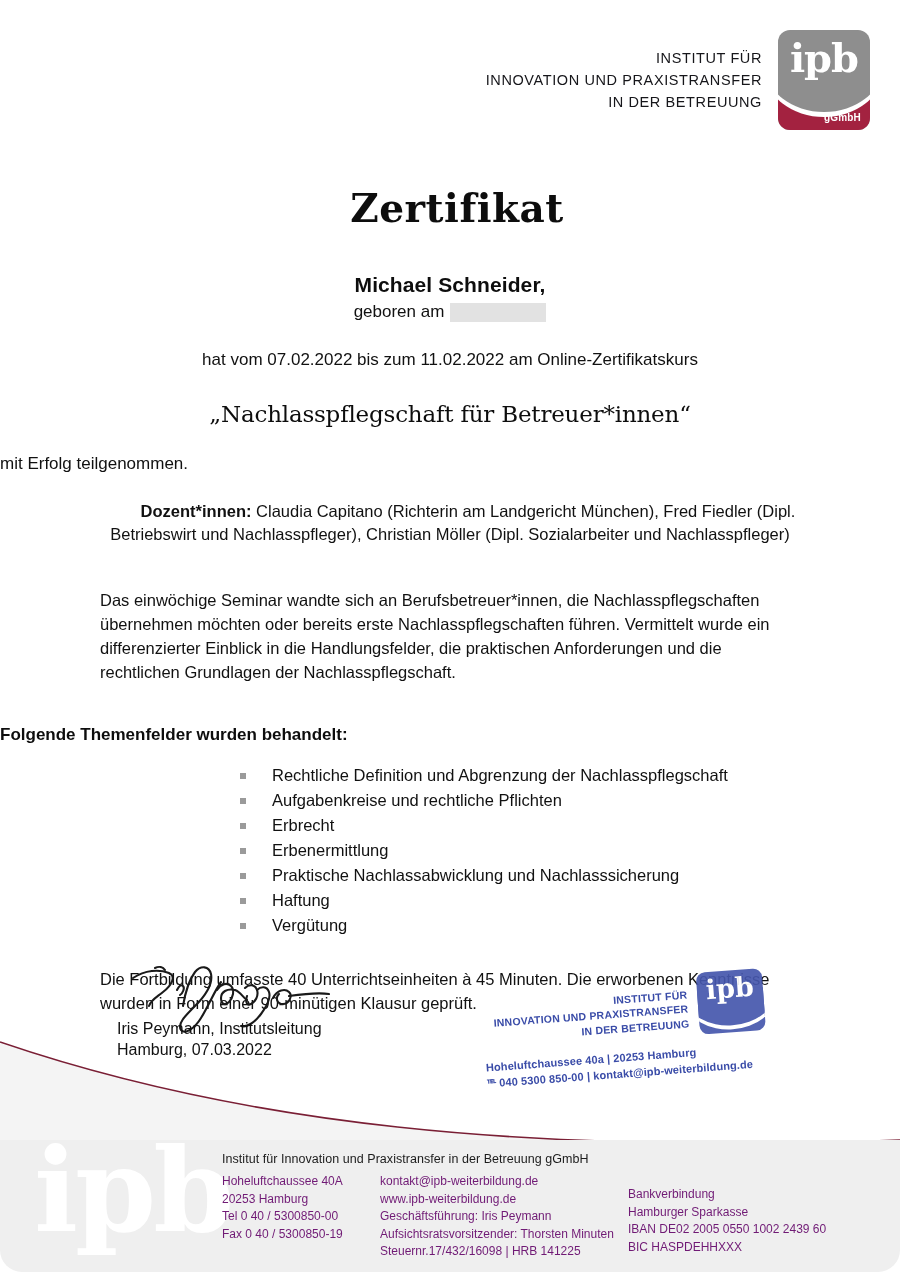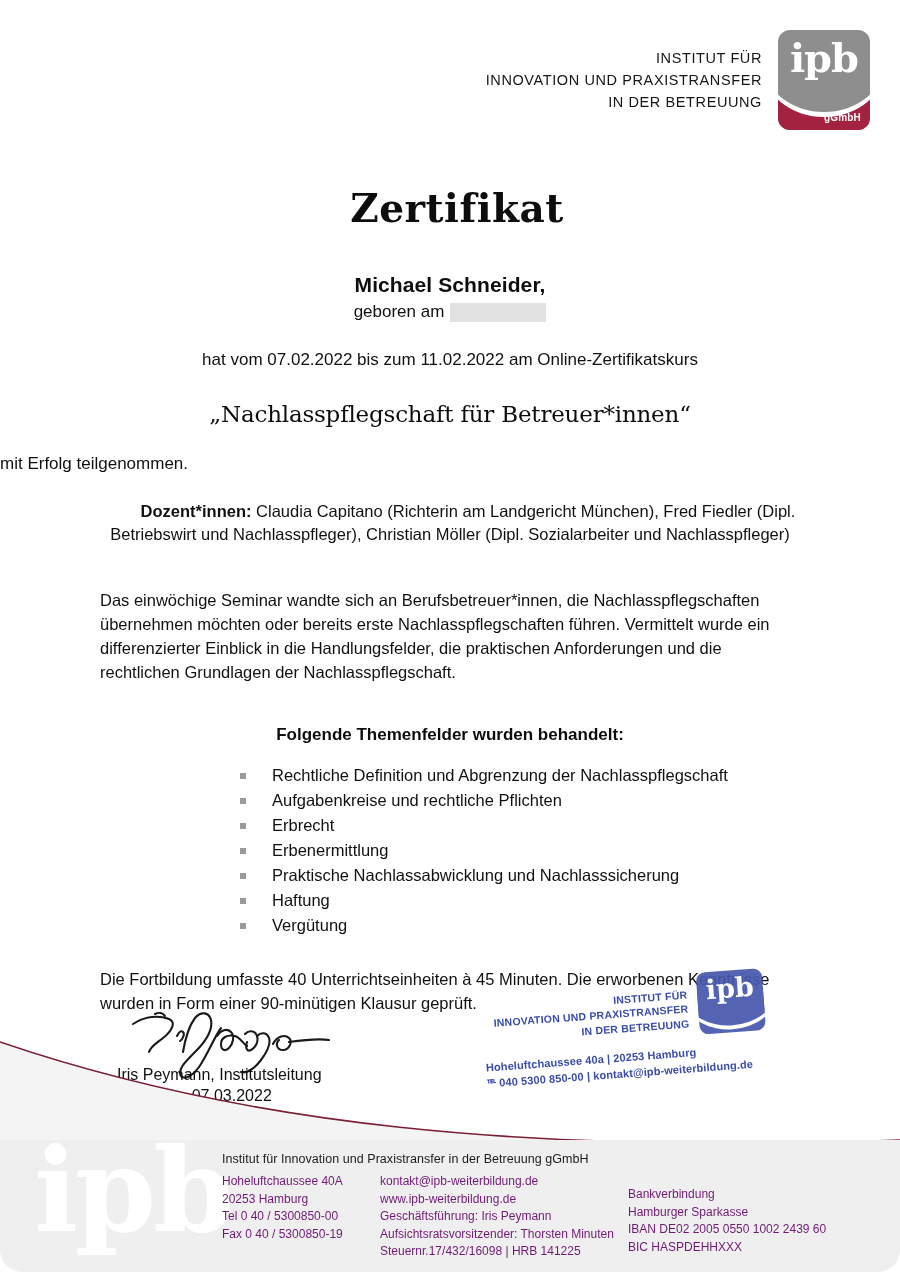--- a/index.html
+++ b/index.html
@@ -167,21 +167,21 @@
     margin: 42px auto 0;
     width: 700px;
     text-align: left;
     font-size: 16.5px;
     line-height: 1.45;
     color: #111;
   }
 
   #topics-heading {
     margin-top: 40px;
-    text-align: center;
+    text-align: left;
     font-size: 17px;
     font-weight: 700;
     color: #0d0d0d;
   }
   #topics-list {
     margin: 18px 0 0 0;
     padding: 0;
     list-style: none;
     width: 700px;
     margin-left: auto;
@@ -212,21 +212,21 @@
     text-align: left;
     font-size: 16.5px;
     line-height: 1.45;
     color: #111;
   }
 
   
   #signature-area {
     position: absolute;
     left: 117px;
-    top: 1008px;
+    top: 962px;
     width: 300px;
   }
   #signature-svg {
     position: absolute;
     left: 8px;
     top: -2px;
     pointer-events: none;
   }
   #signature-lines {
     position: relative;

